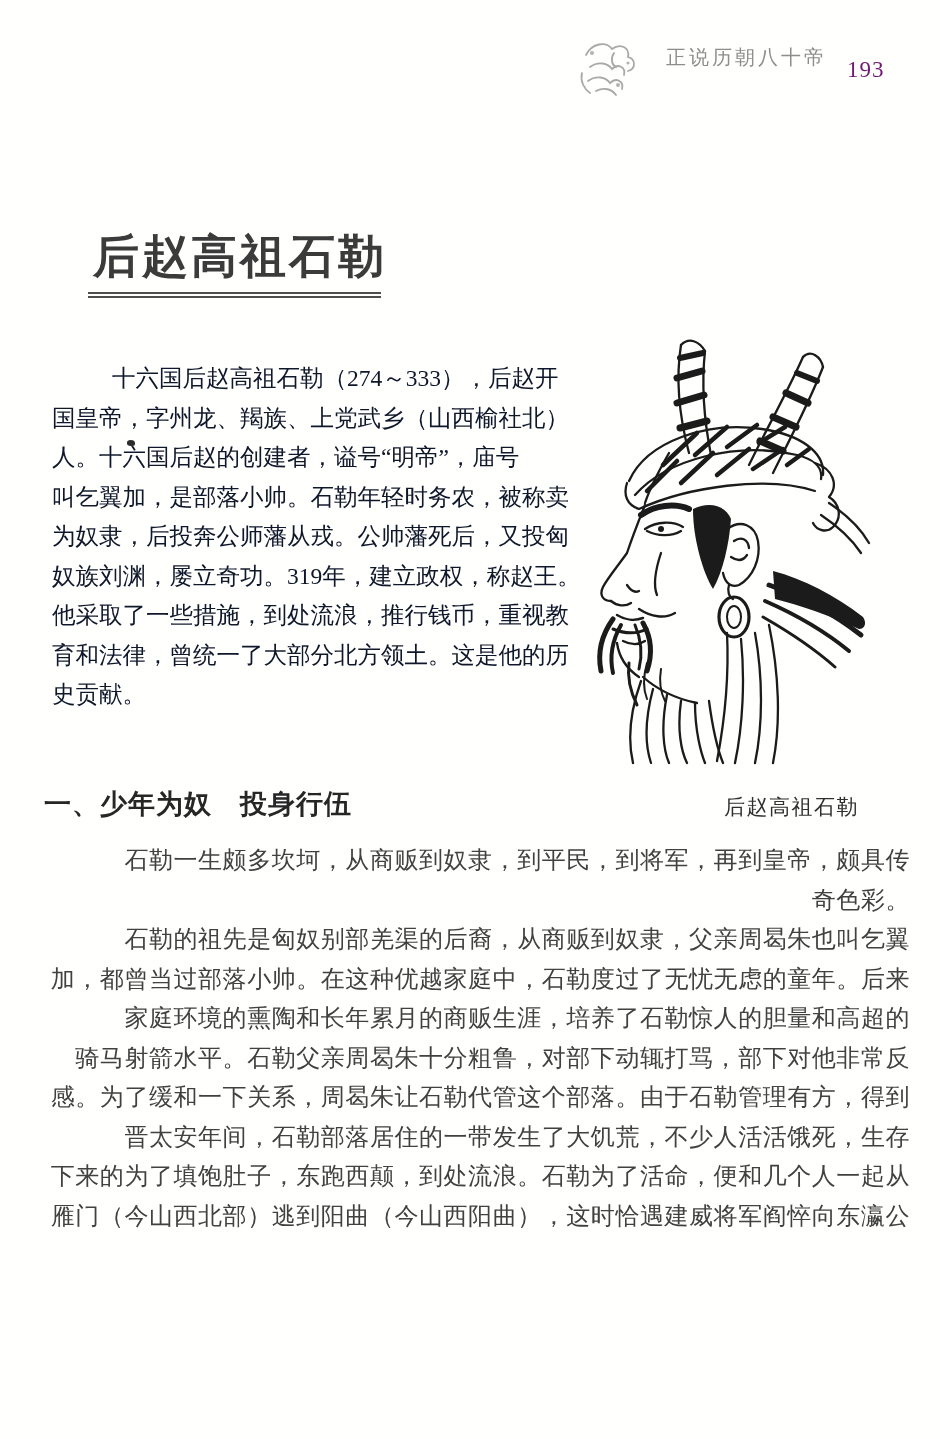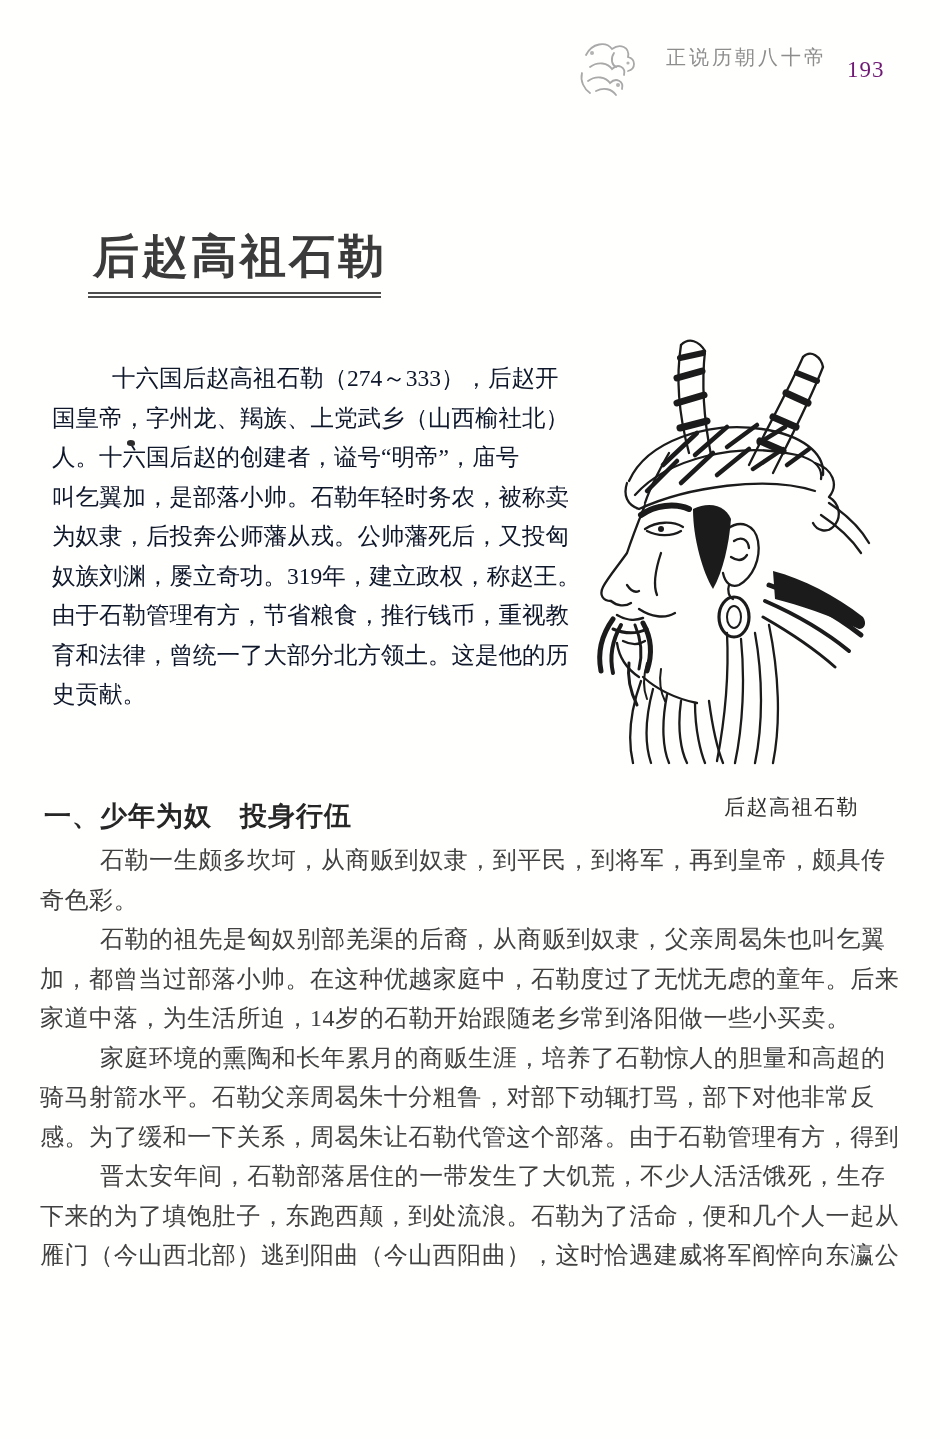--- a/index.html
+++ b/index.html
@@ -20,25 +20,25 @@
   .intro{position:absolute;left:45px;top:359px;width:526px;
     font-size:23.5px;line-height:39.5px;color:#0f172a;margin-left:7px;}
   .intro .line{white-space:nowrap;}
   .indent{text-indent:60px;}
   .speck{position:absolute;left:127px;top:440px;width:8px;height:6px;
     background:#2c2c2c;border-radius:50% 60% 40% 50%;}
   .portrait{position:absolute;left:577px;top:333px;}
   .portrait-caption{position:absolute;left:724px;top:793px;font-size:21px;
     color:#2f2f2f;letter-spacing:1.5px;}
   .section-heading{position:absolute;left:44px;top:786px;font-size:27px;
-    font-weight:bold;color:#262626;letter-spacing:1px;margin-top:12px;}
+    font-weight:bold;color:#262626;letter-spacing:1px;}
   .body-text{position:absolute;left:40px;top:841px;width:870px;
     font-size:24px;line-height:39.5px;color:#414141;letter-spacing:0.55px;}
   .body-text .line{white-space:nowrap;}
-  .paragraph{margin:0;}
+  .paragraph{margin:0;text-align:right;}
 </style>
 </head>
 <body>
 
 <div class="page">
 
   <svg class="dragon" width="74" height="74" viewBox="0 0 74 74">
     <g fill="none" stroke="#a9a9a9" stroke-width="1.8" stroke-linecap="round">
       <path d="M16,22 C22,10 36,8 42,16 C50,10 60,14 58,24 C66,26 66,36 58,38"></path>
       <path d="M20,34 C28,28 38,30 42,36 C48,30 56,34 54,42"></path>
@@ -59,21 +59,21 @@
   <h1 class="chapter-title">后赵高祖石勒</h1>
   <div class="title-underline"></div>
 
   <div class="intro">
     <div class="line indent">十六国后赵高祖石勒（274～333），后赵开</div>
     <div class="line">国皇帝，字州龙、羯族、上党武乡（山西榆社北）</div>
     <div class="line">人。十六国后赵的创建者，谥号“明帝”，庙号</div>
     <div class="line">叫乞翼加，是部落小帅。石勒年轻时务农，被称卖</div>
     <div class="line">为奴隶，后投奔公师藩从戎。公帅藩死后，又投匈</div>
     <div class="line">奴族刘渊，屡立奇功。319年，建立政权，称赵王。</div>
-    <div class="line">由于石勒管理有方，节省粮食，推行钱币，重视教</div>
+    <div class="line">他采取了一些措施，到处流浪，推行钱币，重视教</div>
     <div class="line">育和法律，曾统一了大部分北方领土。这是他的历</div>
     <div class="line">史贡献。</div>
   </div>
   <div class="speck"></div>
 
   <svg class="portrait" width="300" height="432" viewBox="0 0 300 432">
     <g fill="none" stroke="#1b1b1b" stroke-width="2.3" stroke-linecap="round" stroke-linejoin="round">
 
       <path d="M112,120 C104,90 98,50 104,12"></path>
       <path d="M134,122 C128,92 124,55 128,18"></path>
@@ -179,21 +179,20 @@
   <div class="section-heading">一、少年为奴　投身行伍</div>
 
   <div class="body-text">
     <div class="paragraph">
       <div class="line indent">石勒一生颇多坎坷，从商贩到奴隶，到平民，到将军，再到皇帝，颇具传</div>
       <div class="line">奇色彩。</div>
     </div>
     <div class="paragraph">
       <div class="line indent">石勒的祖先是匈奴别部羌渠的后裔，从商贩到奴隶，父亲周曷朱也叫乞翼</div>
       <div class="line">加，都曾当过部落小帅。在这种优越家庭中，石勒度过了无忧无虑的童年。后来</div>
-      <div class="line">家道中落，为生活所迫，14岁的石勒开始跟随老乡常到洛阳做一些小买卖。</div>
     </div>
     <div class="paragraph">
       <div class="line indent">家庭环境的熏陶和长年累月的商贩生涯，培养了石勒惊人的胆量和高超的</div>
       <div class="line">骑马射箭水平。石勒父亲周曷朱十分粗鲁，对部下动辄打骂，部下对他非常反</div>
       <div class="line">感。为了缓和一下关系，周曷朱让石勒代管这个部落。由于石勒管理有方，得到</div>
     </div>
     <div class="paragraph">
       <div class="line indent">晋太安年间，石勒部落居住的一带发生了大饥荒，不少人活活饿死，生存</div>
       <div class="line">下来的为了填饱肚子，东跑西颠，到处流浪。石勒为了活命，便和几个人一起从</div>
       <div class="line">雁门（今山西北部）逃到阳曲（今山西阳曲），这时恰遇建威将军阎悴向东瀛公</div>

